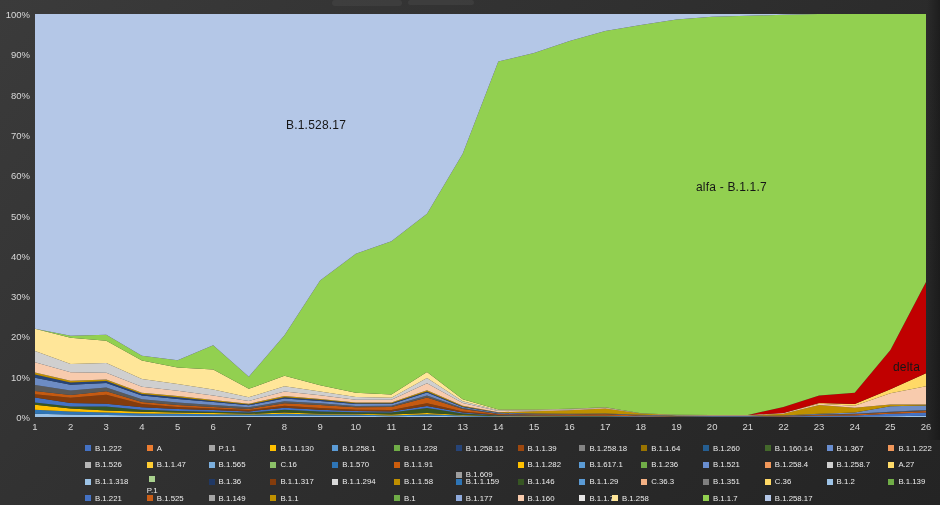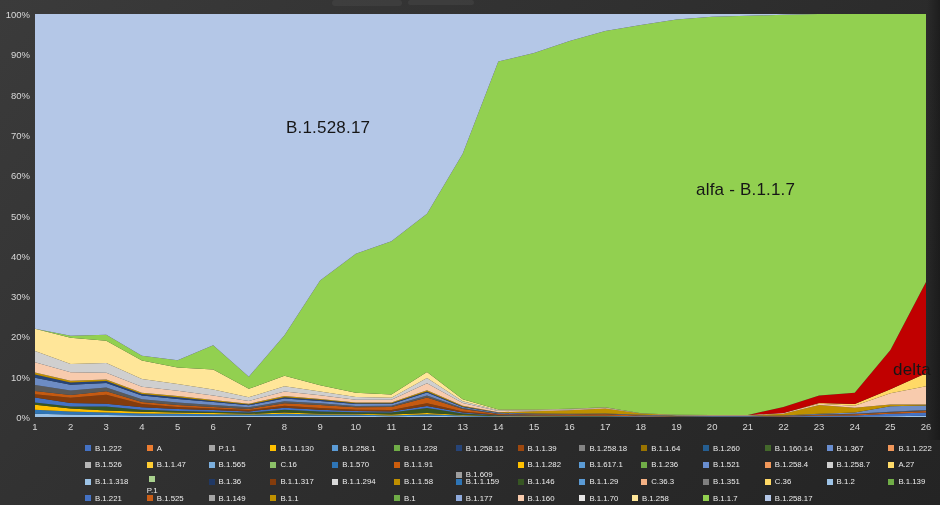--- a/index.html
+++ b/index.html
@@ -7,21 +7,21 @@
     position:relative;width:940px;height:505px;overflow:hidden;
     font-family:"Liberation Sans",sans-serif;
     background:linear-gradient(135deg,#3b3b3b 0%,#323232 35%,#2a2a2a 70%,#242424 100%);
   }
   .artifact{position:absolute;background:#4a4a4a;border-radius:4px;opacity:.45;}
   .plot-svg{position:absolute;left:0;top:0;}
   .ytick{position:absolute;right:910px;width:60px;text-align:right;
          font-size:9.5px;color:#d8d8d8;transform:translateY(-50%);}
   .xtick{position:absolute;top:421px;width:24px;margin-left:-12px;text-align:center;
          font-size:9.5px;color:#d8d8d8;}
-  .annotation{position:absolute;font-size:17px;color:#161616;letter-spacing:.2px;}
+  .annotation{position:absolute;font-size:12px;color:#161616;letter-spacing:.2px;}
   .legend{position:absolute;left:0;top:438px;width:940px;height:67px;}
   .legend-item{position:absolute;display:flex;align-items:center;gap:4px;height:12px;padding-left:45px;}
   .legend-swatch{width:6px;height:6px;flex:0 0 6px;}
   .legend-label{font-size:7.8px;color:#ececec;white-space:nowrap;}
   .right-shade{position:absolute;right:0;top:0;width:13px;height:440px;
                background:linear-gradient(to right,rgba(20,20,20,0),rgba(18,18,18,.55));}
 </style>
 </head>
 <body>
 
@@ -297,21 +297,21 @@
         <span class="legend-label">B.1.177</span>
       </div>
       <div class="legend-item" style="left: 472.6px; top: 54.4px;">
         <span class="legend-swatch" style="background: rgb(248, 203, 173);"></span>
         <span class="legend-label">B.1.160</span>
       </div>
       <div class="legend-item" style="left: 534.4px; top: 54.4px;">
         <span class="legend-swatch" style="background: rgb(231, 230, 230);"></span>
         <span class="legend-label">B.1.1.70</span>
       </div>
-      <div class="legend-item" style="left: 587px; top: 54.4px;">
+      <div class="legend-item" style="left: 567px; top: 54.4px;">
         <span class="legend-swatch" style="background: rgb(255, 230, 153);"></span>
         <span class="legend-label">B.1.258</span>
       </div>
       <div class="legend-item" style="left: 658px; top: 54.4px;">
         <span class="legend-swatch" style="background: rgb(146, 208, 80);"></span>
         <span class="legend-label">B.1.1.7</span>
       </div>
       <div class="legend-item" style="left: 719.8px; top: 54.4px;">
         <span class="legend-swatch" style="background: rgb(180, 199, 231);"></span>
         <span class="legend-label">B.1.258.17</span>

